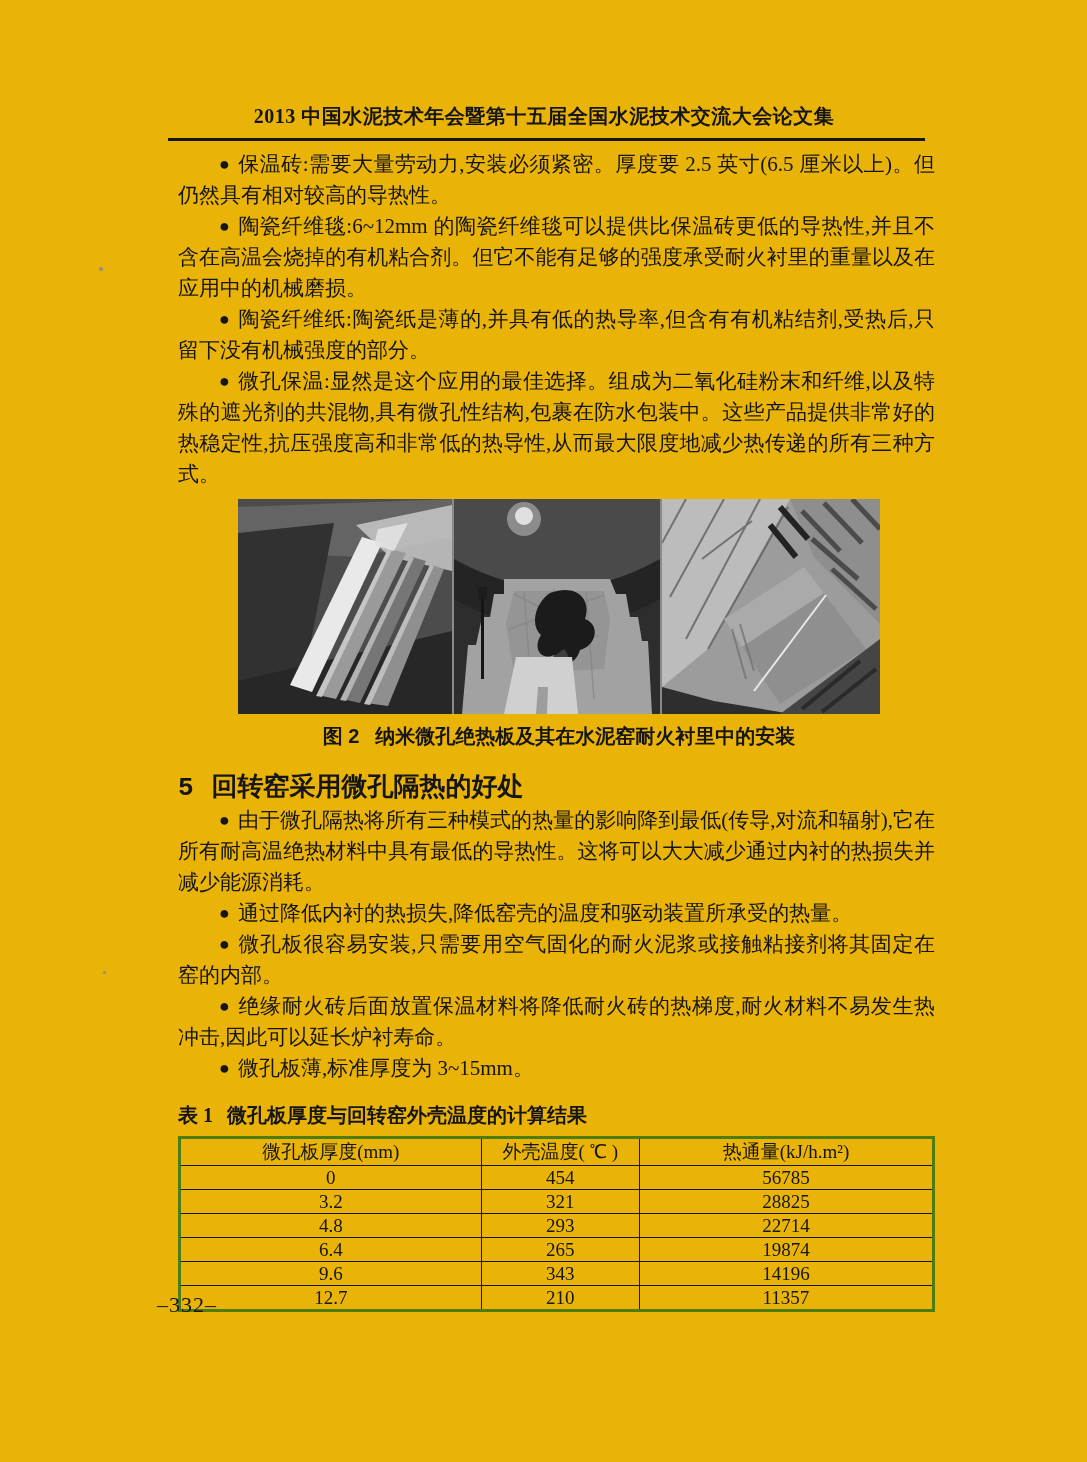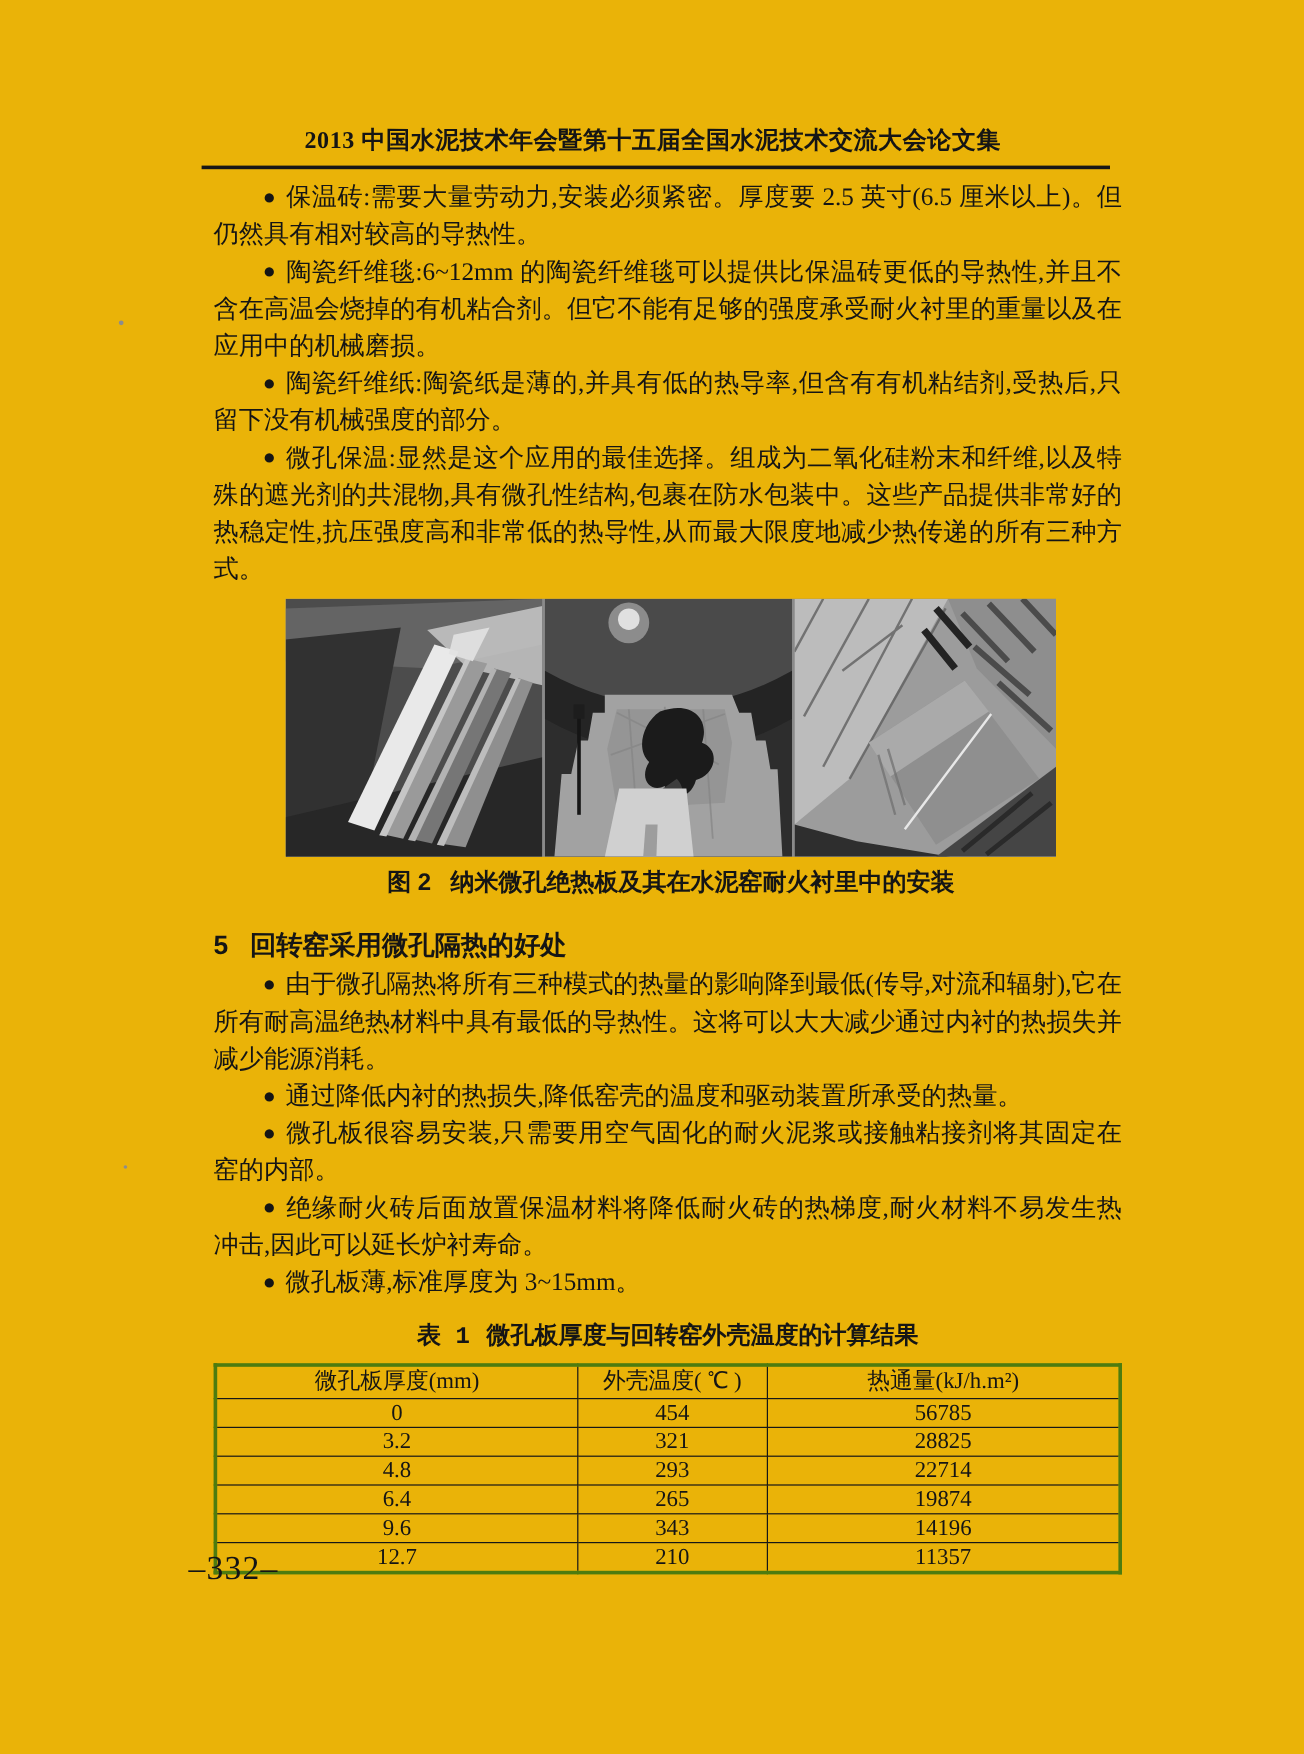--- a/index.html
+++ b/index.html
@@ -36,43 +36,43 @@
   .photo-2 { width:206px; }
   .photo-3 { width:218px; }
   .figure-caption {
     margin-top:8px; text-align:center;
     font-family:"Liberation Sans", sans-serif; font-weight:700; font-size:20px;
     text-indent:0; line-height:28px;
   }
   .figure-caption .fig-label { margin-right:16px; }
   .section-heading {
     margin:23px 0 2px 0;
-    font-family:Liberation Sans, sans-serif; font-weight:700; font-size:22px;
+    font-family:Liberation Mono, monospace; font-weight:700; font-size:26px;
     line-height:30px; text-indent:0;
   }
   .section-heading .sec-num { margin-right:18px; }
   .table-title {
-    margin-top:17px; text-align:center;
-    font-family:Liberation Mono, monospace; font-weight:700; font-size:20px;
+    margin-top:17px; 
+    font-family:Liberation Serif, serif; font-weight:700; font-size:20px;
     line-height:28px; text-indent:0;
   }
   .table-title .tbl-label { margin-right:14px; }
   table.data-table {
     margin-top:7px; width:100%; border-collapse:collapse;
     font-size:19px; line-height:22px;
     border:3px solid #4d7c0f;
   }
   table.data-table td {
     border:1.6px solid #171717; text-align:center; padding:0 4px; height:23px;
   }
   table.data-table tr.head td { height:26px; }
   td.c1 { width:40%; } td.c2 { width:21%; } td.c3 { width:39%; }
   .page-number {
     position:absolute; left:157px; top:1292px;
-    font-size:28px; letter-spacing:1px;
+    font-size:22px; letter-spacing:1px;
   }
   .speck { position:absolute; width:4px; height:4px; border-radius:50%; background:#8d8d8d; }
   .speck-1 { left:99px; top:267px; }
   .speck-2 { left:103px; top:971px; width:3px; height:3px; }
 </style>
 </head>
 <body>
 
 <div class="page">
 

